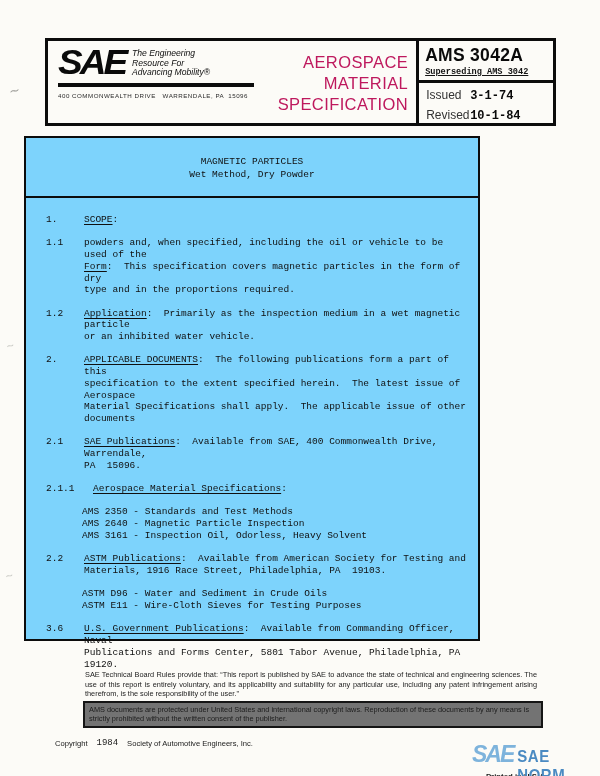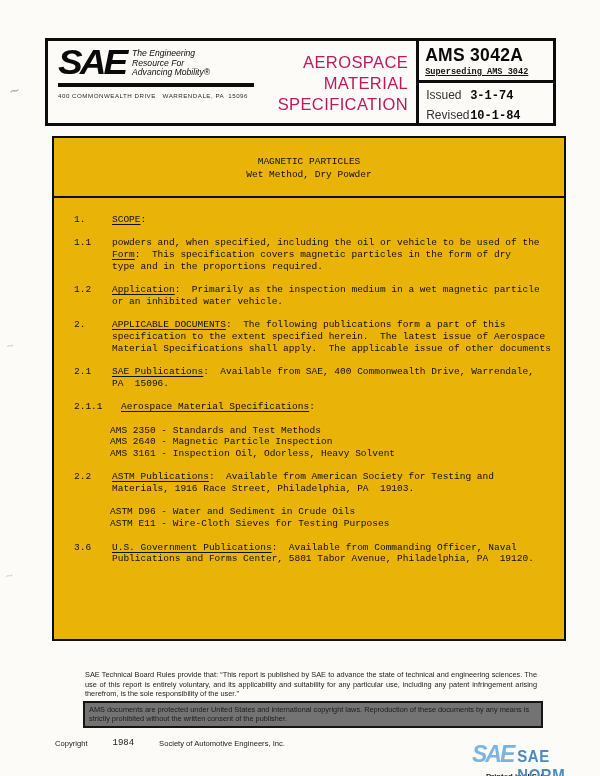--- a/index.html
+++ b/index.html
@@ -21,37 +21,37 @@
   .header-center{flex:1;text-align:right;padding:11px 8px 0 0;font-size:16.5px;line-height:21px;letter-spacing:.4px;color:#be185d;}
   .header-right{width:145px;border-left:3px solid #0c0c0c;box-sizing:border-box;}
   .doc-num{font-size:17.5px;font-weight:bold;letter-spacing:.3px;padding:4px 0 0 6px;color:#0a0a0a;}
   .superseding{font-family:"Liberation Mono",monospace;font-size:8.6px;font-weight:bold;text-decoration:underline;padding:1px 0 0 6px;white-space:nowrap;}
   .hdr-divider{height:3px;background:#0c0c0c;margin-top:3px;}
   .date-row{display:flex;align-items:baseline;padding:5px 0 0 7px;}
   .date-label{width:44px;font-size:12px;color:#333;}
   .date-value{font-family:"Liberation Mono",monospace;font-weight:bold;font-size:12px;color:#0a0a0a;}
 
   
-  .content-box{position:absolute;left:52px;top:136px;width:514px;height:505px;border:2.5px solid #0c0c0c;box-sizing:border-box;background:#eab308;}
+  .content-box{position:absolute;left:24px;top:136px;width:456px;height:505px;border:2.5px solid #0c0c0c;box-sizing:border-box;background:#7dd3fc;}
   .title-block{text-align:center;font-family:"Liberation Mono",monospace;font-size:9.5px;line-height:12.5px;padding-top:18px;color:#101010;}
   .title-rule{height:2px;background:#0c0c0c;margin-top:15px;}
   .spec-body{padding:16px 10px 0 20px;font-family:"Liberation Mono",monospace;font-size:9.5px;line-height:11.7px;color:#101010;}
   .para{display:flex;margin-bottom:11.7px;}
   .para .num{flex:0 0 38px;white-space:pre;}
   .para.wide-num .num{flex-basis:47px;}
   .para .txt{flex:1;}
   .para .txt .line{white-space:pre-wrap;}
   .heading-u{text-decoration:underline;text-underline-offset:1.5px;}
   .list-block{margin-left:36px;margin-bottom:11.7px;}
   .list-block .line{white-space:pre-wrap;}
 
   
   .board-rules{position:absolute;left:85px;top:663px;width:452px;font-size:7.35px;line-height:9.4px;text-align:justify;color:#1c1c1c;}
   .copyright-box{position:absolute;left:83px;top:701px;width:448px;border:2px solid #151515;padding:2px 4px;font-size:7.35px;line-height:9.4px;color:#1c1c1c;background:#737373;box-sizing:content-box;}
-  .copyright-line{position:absolute;left:55px;top:738px;font-size:7.6px;color:#1a1a1a;display:flex;align-items:flex-end;gap:25px;}
+  .copyright-line{position:absolute;left:55px;top:738px;font-size:7.6px;color:#1a1a1a;display:flex;align-items:flex-end;gap:9px;}
   .copyright-year{font-family:"Liberation Mono",monospace;font-size:9px;}
   .printed{position:absolute;left:467px;top:772px;width:80px;text-align:right;font-size:7.8px;font-weight:bold;color:#1a1a1a;}
   .norm-logo{position:absolute;left:472px;top:743px;width:125px;}
   .norm-top{display:flex;align-items:baseline;}
   .norm-sae{font-weight:900;font-style:italic;font-size:23px;line-height:22px;letter-spacing:-2px;color:#7db3dc;}
   .norm-text{font-weight:900;font-size:15px;letter-spacing:.5px;color:#4a8ac2;margin-left:4px;transform:scaleY(1.15);display:inline-block;}
 </style>
 </head>
 <body>
 

